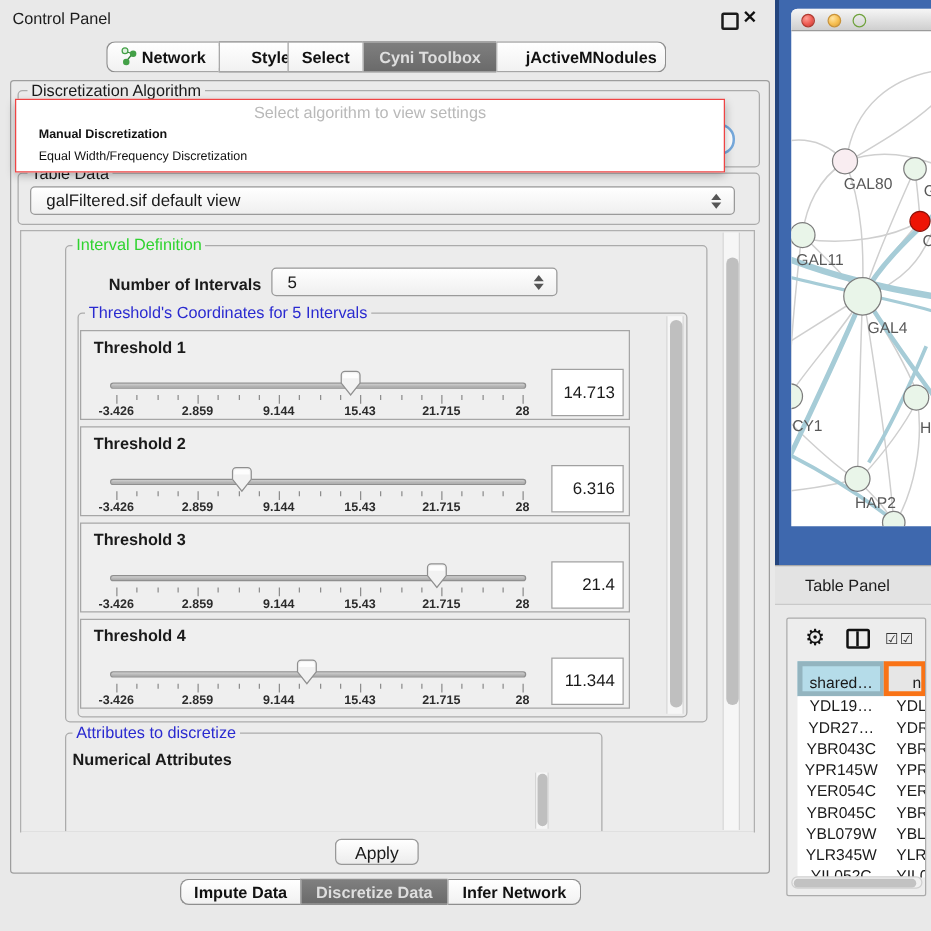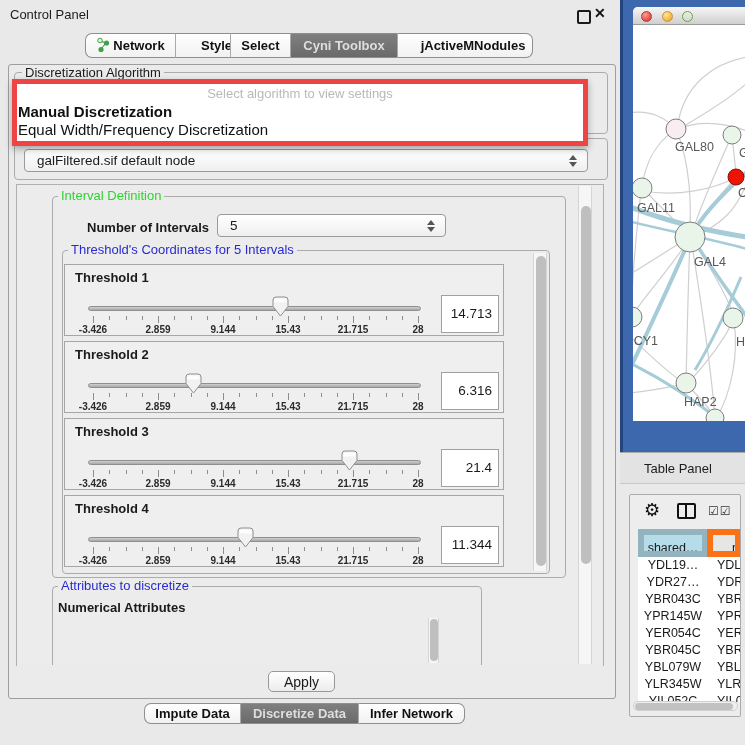--- a/index.html
+++ b/index.html
@@ -22,24 +22,24 @@
   .group{box-sizing:border-box;border:1px solid #ababab;border-radius:4px;}
   .group-title{font-size:13px;background:#ebebeb;padding:0 3px;line-height:13px;}
   .green-t{color:#2fd32f;}
   .blue-t{color:#2a2ad0;}
   .combo{box-sizing:border-box;background:linear-gradient(#ffffff,#efefef);border:1px solid #9a9a9a;border-radius:4px;
          font-size:13.5px;line-height:21px;padding-left:12px;white-space:nowrap;overflow:hidden;}
   .spinners{position:absolute;right:9px;top:50%;margin-top:-7px;width:9px;height:14px;}
   .spinners .up{position:absolute;top:1px;left:0;width:0;height:0;border-left:4.5px solid transparent;border-right:4.5px solid transparent;border-bottom:5px solid #555;}
   .spinners .dn{position:absolute;bottom:1px;left:0;width:0;height:0;border-left:4.5px solid transparent;border-right:4.5px solid transparent;border-top:5px solid #555;}
   .focus-combo{left:24px;top:99px;width:564px;height:25px;background:#fff;border:2px solid #76a9dc;border-radius:12px;box-sizing:border-box;}
-  .popup{left:12px;top:79px;width:566px;height:57px;background:#ffffff;border:5px solid #ef4444;
+  .popup{left:12px;top:79px;width:566px;height:57px;background:#ffffff;border:1px solid #ef4444;
          box-shadow:0 3px 7px rgba(0,0,0,0.3);z-index:10;}
   .popup .ph{height:19px;line-height:20px;text-align:center;color:#b9b9b9;font-size:13px;}
-  .popup .opt{height:18px;line-height:18px;padding-left:1px;font-size:15px;color:#111;}
+  .popup .opt{height:18px;line-height:18px;padding-left:18px;font-size:10px;color:#111;}
   .popup .opt.b{font-weight:bold;}
   .scrollpane{left:16px;top:184px;width:588px;height:482px;background:#ececec;border:1px solid #b0b0b0;box-sizing:border-box;overflow:hidden;}
   .vtrack{background:#f6f6f6;border-left:1px solid #d5d5d5;border-right:1px solid #d5d5d5;box-sizing:border-box;}
   .vthumb{background:#bfbfbf;border-radius:6px;}
   .th-panel{box-sizing:border-box;background:#efefef;border:1px solid #a6a6a6;}
   .th-label{position:absolute;left:10px;top:5px;font-size:13px;font-weight:bold;}
   .track{position:absolute;top:41px;height:5px;background:linear-gradient(#cfcfcf,#a8a8a8);border:1px solid #8f8f8f;border-radius:4px;box-sizing:border-box;}
   .tick{position:absolute;width:1px;background:#8d8d8d;}
   .ticklab{position:absolute;width:60px;text-align:center;font-size:10px;font-weight:bold;color:#2b2b2b;}
   .valbox{position:absolute;background:#ffffff;border:1px solid #a0a0a0;font-size:13.5px;text-align:right;box-sizing:border-box;padding-right:6px;}
@@ -53,21 +53,21 @@
   .net-titlebar{position:absolute;left:0;top:0;width:100%;height:18px;background:linear-gradient(#f6f6f6,#cfcfcf);border-bottom:1px solid #9b9b9b;box-sizing:border-box;}
   .light{position:absolute;top:3.5px;width:11px;height:11px;border-radius:50%;box-sizing:border-box;}
   .tp-bar{left:620px;top:452px;width:125px;height:32px;background:#e3e3e3;border-top:1px solid #a9a9a9;border-bottom:1px solid #c9c9c9;box-sizing:border-box;}
   .tp-title{left:644px;top:461px;font-size:13px;color:#1c1c1c;}
   .tp-panel{left:629px;top:494px;width:112px;height:223px;background:#ededed;border:1px solid #ababab;border-radius:2px;box-sizing:border-box;overflow:hidden;}
   .gear{font-size:18px;line-height:18px;color:#111;}
   .spliticon{width:19px;height:16px;border:2px solid #111;border-radius:2px;box-sizing:border-box;position:relative;}
   .spliticon:before{content:"";position:absolute;left:6px;top:0;width:2px;height:100%;background:#111;}
   .checks{font-size:12px;color:#333;letter-spacing:1px;}
   .hdrcell{position:absolute;box-sizing:border-box;height:28px;line-height:27px;font-size:12.5px;text-align:center;
-           border:6px solid #f97316;background:#e6e6e6;overflow:hidden;white-space:nowrap;}
+           border:4px solid #f97316;background:#e6e6e6;overflow:hidden;white-space:nowrap;}
   .hdrcell.sel{background:#b5dce9;border-color:#93b4bf;}
   .trow{position:absolute;width:104px;height:17px;line-height:17px;font-size:12.5px;white-space:nowrap;}
   .trow .c1{position:absolute;left:0;width:70px;text-align:center;overflow:hidden;}
   .trow .c2{position:absolute;left:79px;width:33px;overflow:hidden;}
   .hsb-track{left:633px;top:701px;width:105px;height:10px;background:#f0f0f0;border:1px solid #cfcfcf;border-radius:5px;box-sizing:border-box;}
   .hsb-thumb{left:635px;top:702.5px;width:98px;height:7px;background:#c2c2c2;border-radius:4px;}
 </style>
 </head>
 <body>
 
@@ -101,21 +101,21 @@
     <div class="ph">Select algorithm to view settings</div>
     <div id="algo-options">
         <div class="opt b">Manual Discretization</div>
         <div class="opt">Equal Width/Frequency Discretization</div>
       </div>
   </div>
 
   <div class="abs group" style="left:14px;top:138px;width:594px;height:42px;"></div>
   <span class="abs group-title" style="left:22px;top:132px;">Table Data</span>
   <div class="abs combo" style="left:24px;top:149px;width:564px;height:23px;">
-    <span>galFiltered.sif default node</span>
+    <span>galFiltered.sif default view</span>
     <span class="spinners">
         <span class="up"></span>
         <span class="dn"></span>
       </span>
   </div>
 
   <div class="abs scrollpane"></div>
 
   <div class="abs group" style="left:52px;top:196px;width:514px;height:382px;"></div>
   <span class="abs group-title green-t" style="left:58px;top:189px;background:#ececec;">Interval Definition</span>

